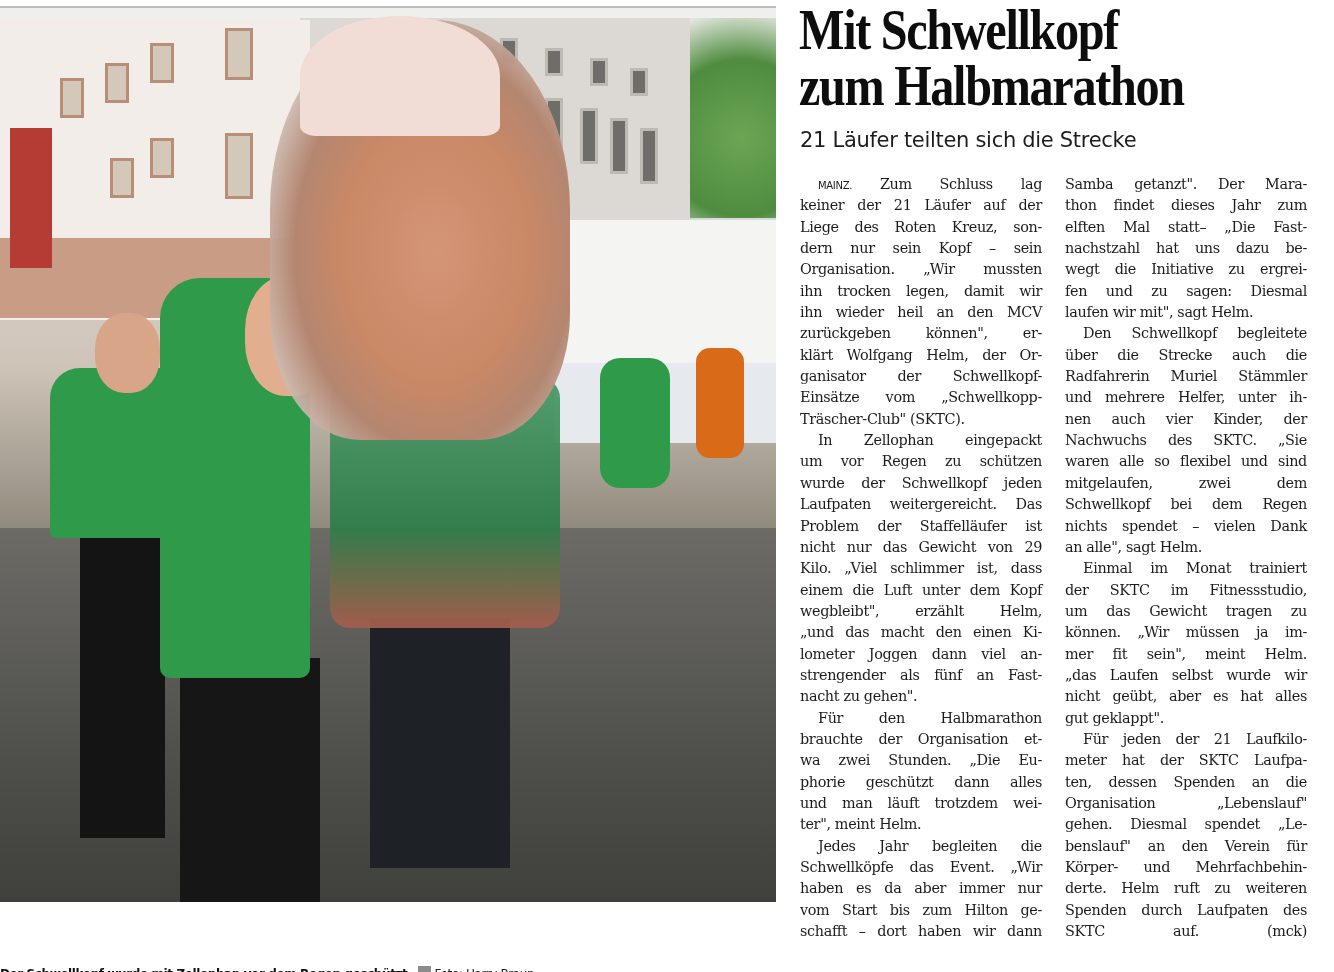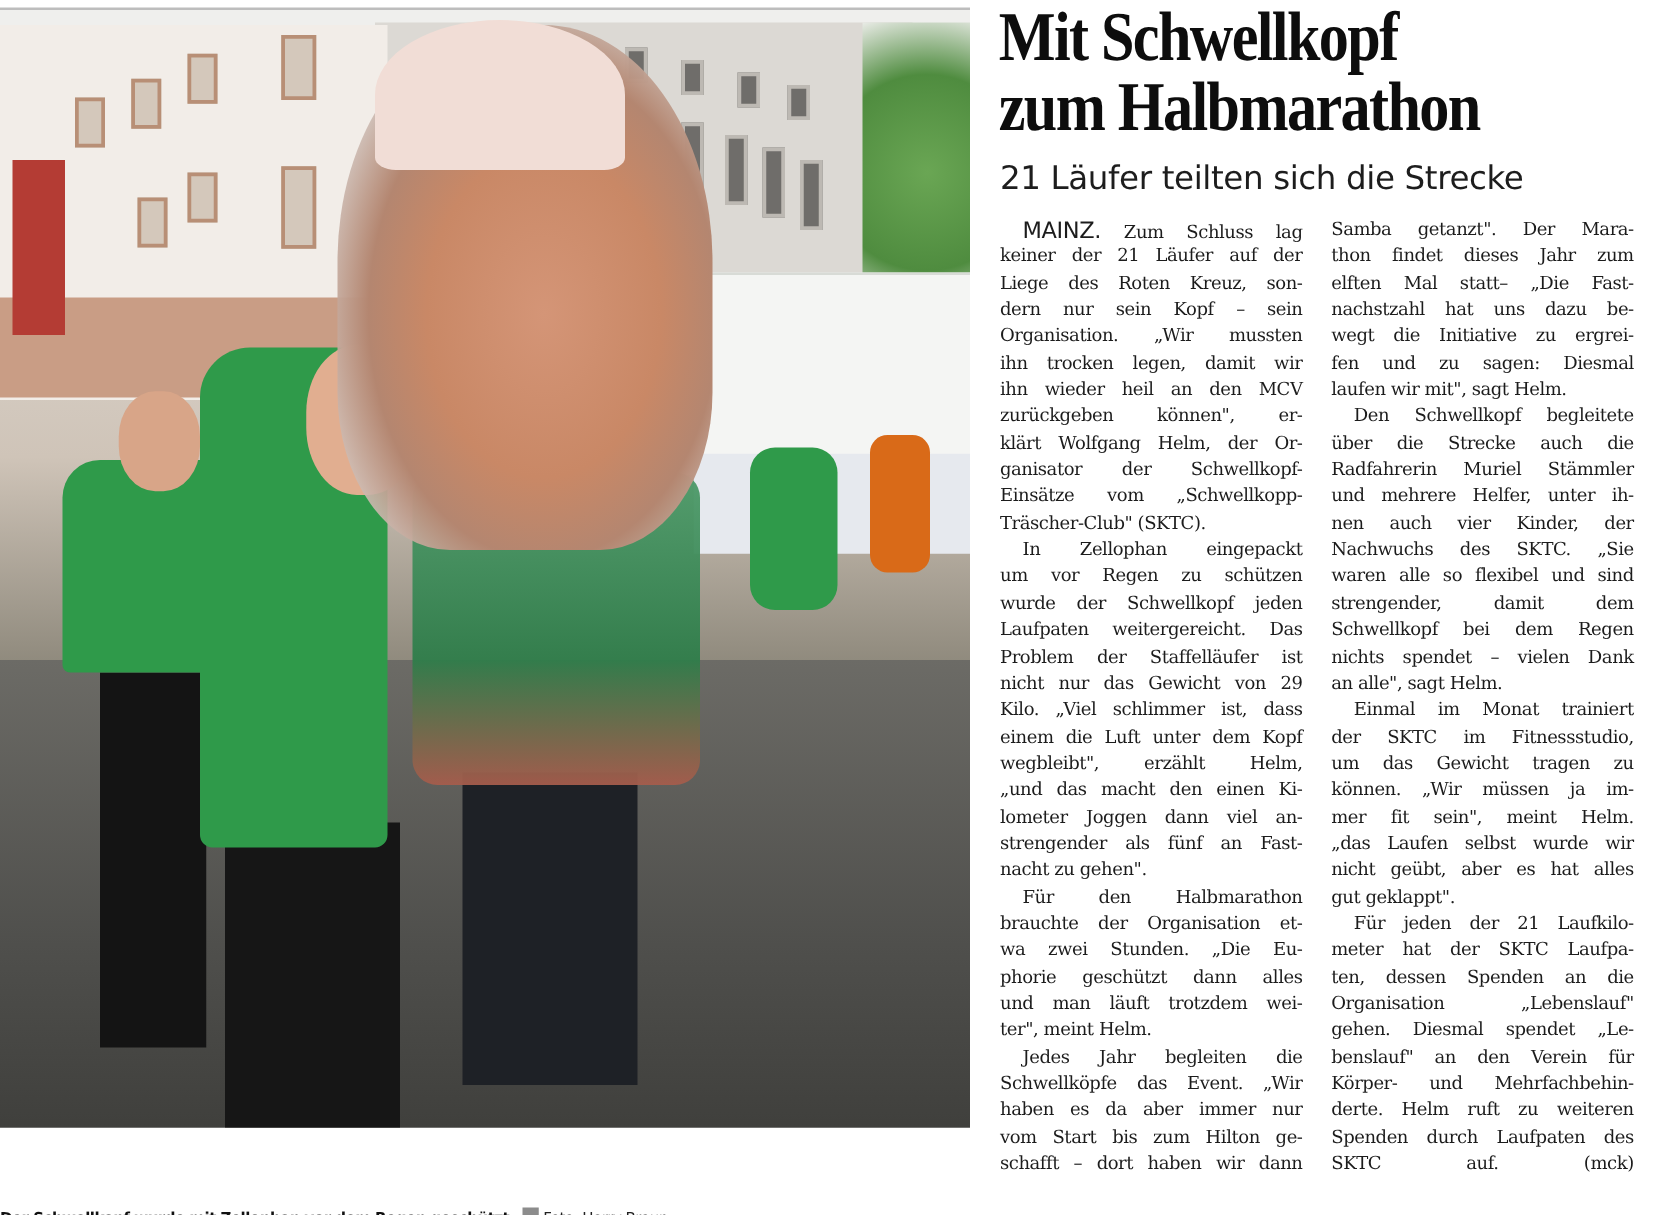--- a/index.html
+++ b/index.html
@@ -39,33 +39,33 @@
 
   
   .headline {
     position: absolute; left: 799px; top: 2px; width: 530px;
     font-family: "Liberation Serif", serif; font-weight: bold;
     font-size: 56px; line-height: 56px; letter-spacing: -1.5px; color: #0d0d0d;
     transform: scaleX(0.86); transform-origin: left top;
   }
   .subhead {
     position: absolute; left: 800px; top: 128px;
-    font-family: "DejaVu Sans", sans-serif; font-size: 26px; color: #1d1d1d;
+    font-family: "DejaVu Sans", sans-serif; font-size: 21px; color: #1d1d1d;
     letter-spacing: -0.3px;
   }
 
   
   .col {
     position: absolute; top: 174px; width: 242px;
     font-family: "DejaVu Serif", serif; font-size: 14.4px; line-height: 21.35px;
     text-align: justify; color: #1c1c1c; letter-spacing: -0.35px;
   }
   .col.c1 { left: 800px; }
   .col.c2 { left: 1065px; }
-  .dateline { font-family: "DejaVu Sans", sans-serif; font-size: 18px; letter-spacing: -0.3px; }
+  .dateline { font-family: "DejaVu Sans", sans-serif; font-size: 10px; letter-spacing: -0.3px; }
   .col .line { display:block; text-align: justify; text-align-last: justify; white-space: nowrap; height: 21.35px; }
   .col .line.last { text-align-last: left; }
   .col .line.indent { padding-left: 18px; }
 
   
   .caption {
     position: absolute; left: 0; top: 918px;
     font-family: "DejaVu Sans", sans-serif; font-size: 12px; color: #111;
     letter-spacing: -0.4px; white-space: nowrap; margin-top: 48px;
   }
@@ -172,21 +172,21 @@
   <span class="line">wegt die Initiative zu ergrei-</span>
   <span class="line">fen und zu sagen: Diesmal</span>
   <span class="line last">laufen wir mit", sagt Helm.</span>
   <span class="line indent">Den Schwellkopf begleitete</span>
   <span class="line">über die Strecke auch die</span>
   <span class="line">Radfahrerin Muriel Stämmler</span>
   <span class="line">und mehrere Helfer, unter ih-</span>
   <span class="line">nen auch vier Kinder, der</span>
   <span class="line">Nachwuchs des SKTC. „Sie</span>
   <span class="line">waren alle so flexibel und sind</span>
-  <span class="line">strengender, damit dem</span>
+  <span class="line">mitgelaufen, zwei dem</span>
   <span class="line">Schwellkopf bei dem Regen</span>
   <span class="line">nichts spendet – vielen Dank</span>
   <span class="line last">an alle", sagt Helm.</span>
   <span class="line indent">Einmal im Monat trainiert</span>
   <span class="line">der SKTC im Fitnessstudio,</span>
   <span class="line">um das Gewicht tragen zu</span>
   <span class="line">können. „Wir müssen ja im-</span>
   <span class="line">mer fit sein", meint Helm.</span>
   <span class="line">„das Laufen selbst wurde wir</span>
   <span class="line">nicht geübt, aber es hat alles</span>

